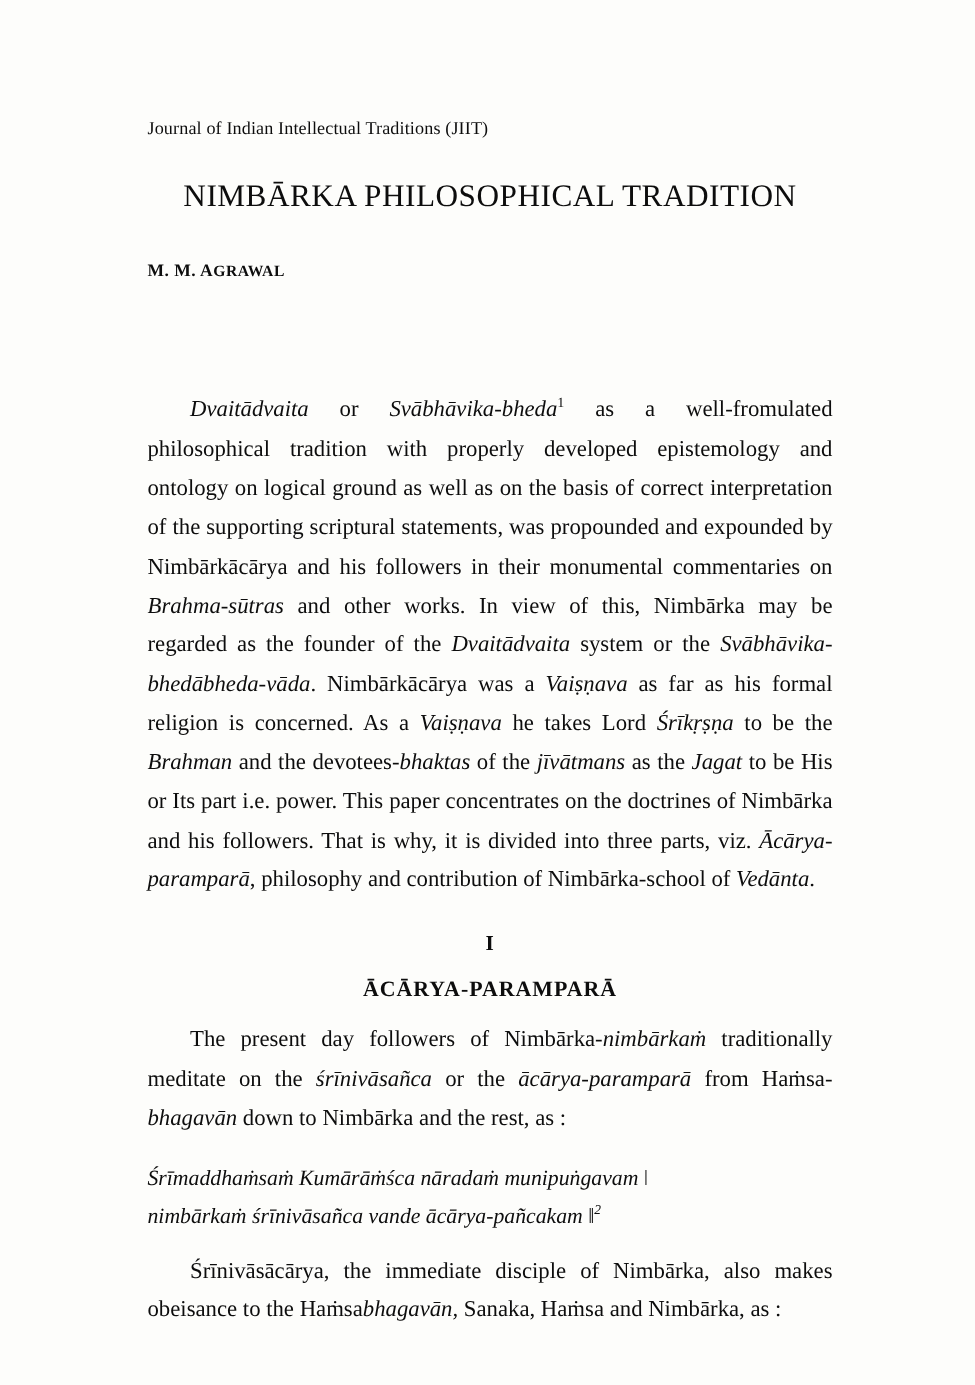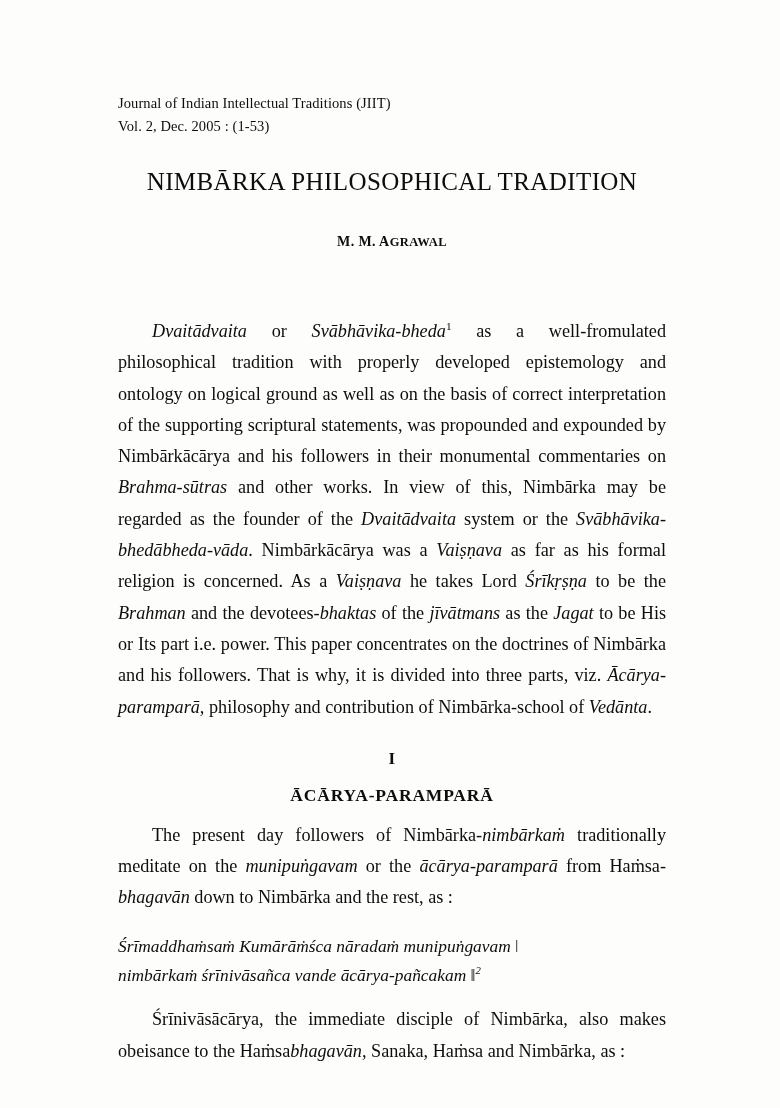--- a/index.html
+++ b/index.html
@@ -42,31 +42,31 @@
   }
   .title {
     text-align: center;
     font-size: 25px;
     font-weight: normal;
     letter-spacing: 0.4px;
     margin-top: 30px;
     white-space: nowrap;
   }
   .author {
-    text-align: center;
+    text-align: left;
     font-size: 14px;
     font-weight: bold;
     letter-spacing: 0.4px;
     margin-top: 38px;
   }
   .author .small-caps {
     font-size: 12.5px;
   }
   .body-text {
-    margin-top: 66px;
+    margin-top: 86px;
     font-size: 18.2px;
     line-height: 1.72;
     text-align: justify;
     text-justify: inter-word;
   }
   .body-text p {
     margin: 0;
   }
   .indent {
     text-indent: 34px;
@@ -108,34 +108,33 @@
     line-height: 0;
   }
 </style>
 </head>
 <body>
 
 <div class="page">
   <div class="content">
 
     <div class="journal-line">Journal of Indian Intellectual Traditions (JIIT)</div>
-    <div class="journal-line-2">Vol. 2, Dec. 2005 : (1-53)</div>
 
     <div class="title">NIMBĀRKA PHILOSOPHICAL TRADITION</div>
 
     <div class="author">M. M. A<span class="small-caps">GRAWAL</span></div>
 
     <div class="body-text">
       <p class="indent"><i>Dvaitādvaita</i> or <i>Svābhāvika-bheda</i><sup>1</sup> as a well-fromulated philosophical tradition with properly developed epistemology and ontology on logical ground as well as on the basis of correct interpretation of the supporting scriptural statements, was propounded and expounded by Nimbārkācārya and his followers in their monumental commentaries on <i>Brahma-sūtras</i> and other works. In view of this, Nimbārka may be regarded as the founder of the <i>Dvaitādvaita</i> system or the <i>Svābhāvika-bhedābheda-vāda</i>. Nimbārkācārya was a <i>Vaiṣṇava</i> as far as his formal religion is concerned. As a <i>Vaiṣṇava</i> he takes Lord <i>Śrīkṛṣṇa</i> to be the <i>Brahman</i> and the devotees-<i>bhaktas</i> of the <i>jīvātmans</i> as the <i>Jagat</i> to be His or Its part i.e. power. This paper concentrates on the doctrines of Nimbārka and his followers. That is why, it is divided into three parts, viz. <i>Ācārya-paramparā</i>, philosophy and contribution of Nimbārka-school of <i>Vedānta</i>.</p>
     </div>
 
     <div class="section-number">I</div>
     <div class="section-heading">ĀCĀRYA-PARAMPARĀ</div>
 
-    <p class="para indent">The present day followers of Nimbārka-<i>nimbārkaṁ</i> traditionally meditate on the <i>munipuṅgavam</i> or the <i>ācārya-paramparā</i> from <b>Haṁsa</b>-<i>bhagavān</i> down to <b>Nimbārka</b> and the rest, as :</p>
+    <p class="para indent">The present day followers of Nimbārka-<i>nimbārkaṁ</i> traditionally meditate on the <i>śrīnivāsañca</i> or the <i>ācārya-paramparā</i> from <b>Haṁsa</b>-<i>bhagavān</i> down to <b>Nimbārka</b> and the rest, as :</p>
 
     <div class="verse">
       <div>Śrīmaddhaṁsaṁ Kumārāṁśca nāradaṁ munipuṅgavam ǀ</div>
       <div>nimbārkaṁ śrīnivāsañca vande ācārya-pañcakam ǁ<sup>2</sup></div>
     </div>
 
     <p class="para indent">Śrīnivāsācārya, the immediate disciple of Nimbārka, also makes obeisance to the <b>Haṁsa</b><i>bhagavān,</i> <b>Sanaka, Haṁsa</b> and <b>Nimbārka,</b> as :</p>
 
   </div>
 </div>

